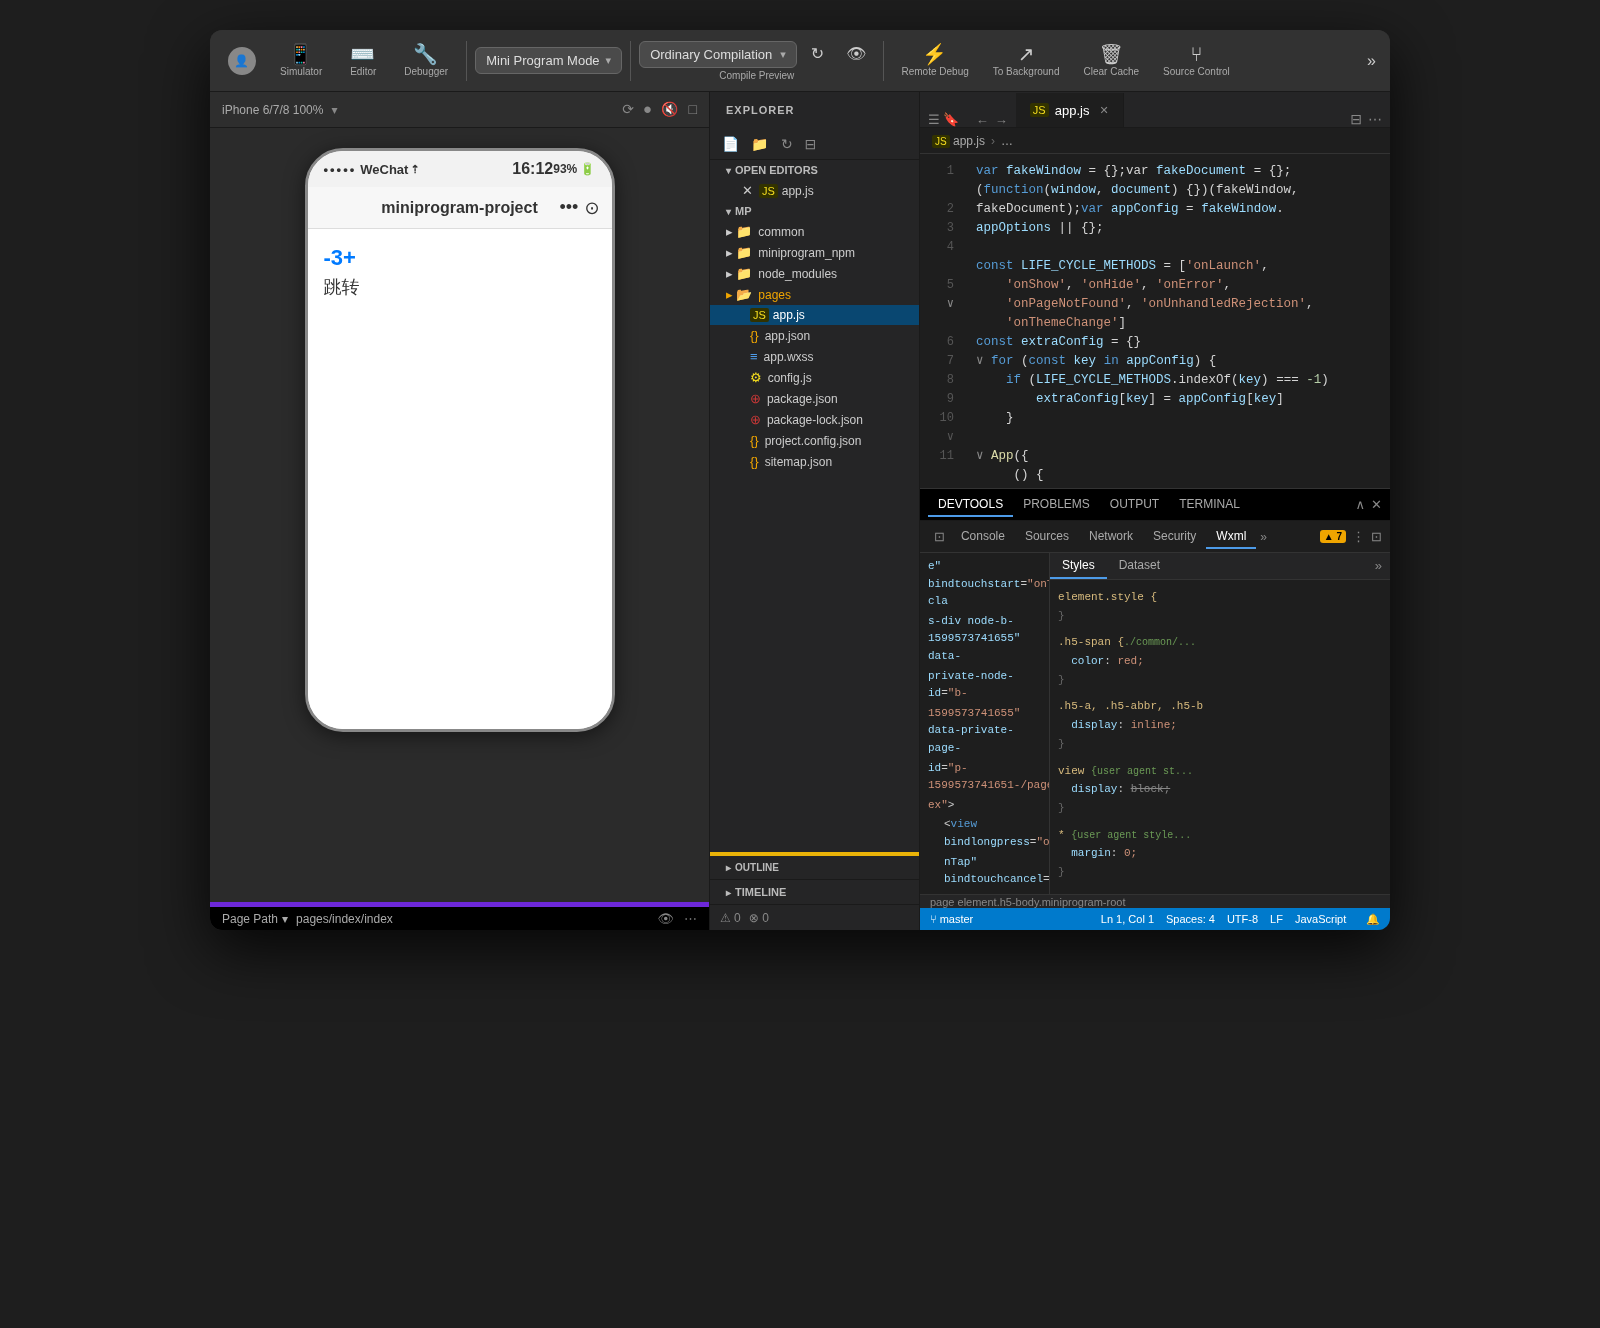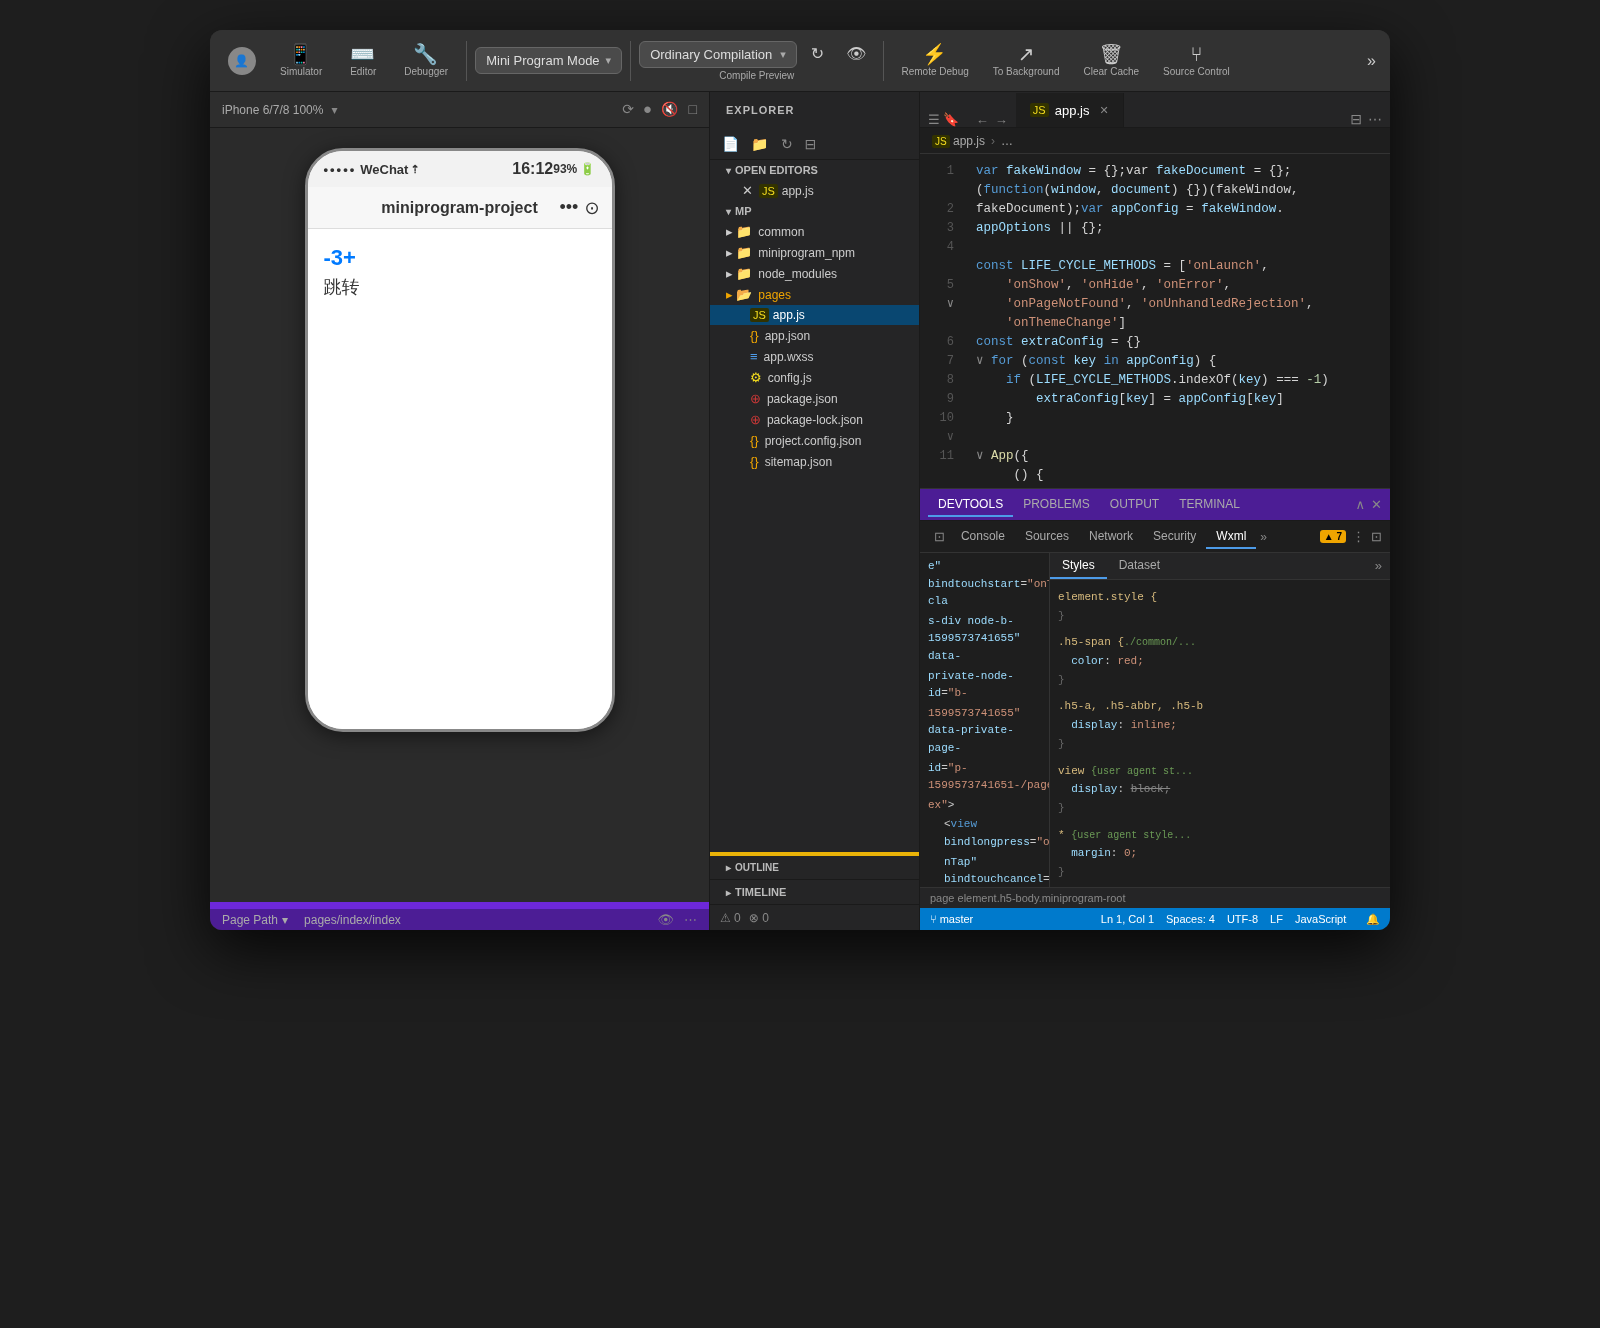--- a/index.html
+++ b/index.html
@@ -235,26 +235,26 @@
     .phone-badge { 
       color: #007aff; 
       font-size: 22px; 
       font-weight: 700;
     }
     .phone-jump { font-size: 18px; color: #333; margin-top: 4px; }
 
     
     .bottom-status {
       height: 28px;
-      background: #4c1d95;
-      border-top: 7px solid #6d28d9;
+      background: #000000;
+      border-top: 5px solid #6d28d9;
       display: flex;
       align-items: center;
       padding: 0 12px;
-      gap: 16px;
+      gap: 8px;
     }
     .page-path-btn {
       display: flex;
       align-items: center;
       gap: 4px;
       font-size: 12px;
       color: #aaa;
       cursor: pointer;
     }
     .page-path-value { font-size: 12px; color: #aaa; }
@@ -450,21 +450,21 @@
       position: relative;
       height: 420px;
       background: #1e1e1e;
       border-top: 1px solid #333;
       display: flex;
       flex-direction: column;
       flex-shrink: 0;
     }
     .devtools-tabs-row {
       height: 32px;
-      background: #4c1d95;
+      background: #000000;
       display: flex;
       align-items: center;
       padding: 0 8px;
       border-bottom: 1px solid #1a1a1a;
       flex-shrink: 0;
     }
     .devtools-tab {
       padding: 4px 10px;
       font-size: 12px;
       color: #aaa;
@@ -550,21 +550,21 @@
       line-height: 1.7;
     }
     .style-selector { color: #d7ba7d; }
     .style-prop { color: #9cdcfe; }
     .style-val { color: #ce9178; }
     .style-block { margin-bottom: 8px; }
     .style-comment { color: #6a9955; font-size: 10px; }
     .style-strike { text-decoration: line-through; color: #888; margin-top: 14px; }
 
     .devtools-bottom {
-      height: 21px;
+      height: 14px;
       border-top: 1px solid #333;
       background: #252526;
       display: flex;
       align-items: center;
       padding: 0 10px;
       font-size: 12px;
       color: #888;
       gap: 8px;
     }
     .dt-bottom-text { font-size: 11px; color: #888; }

